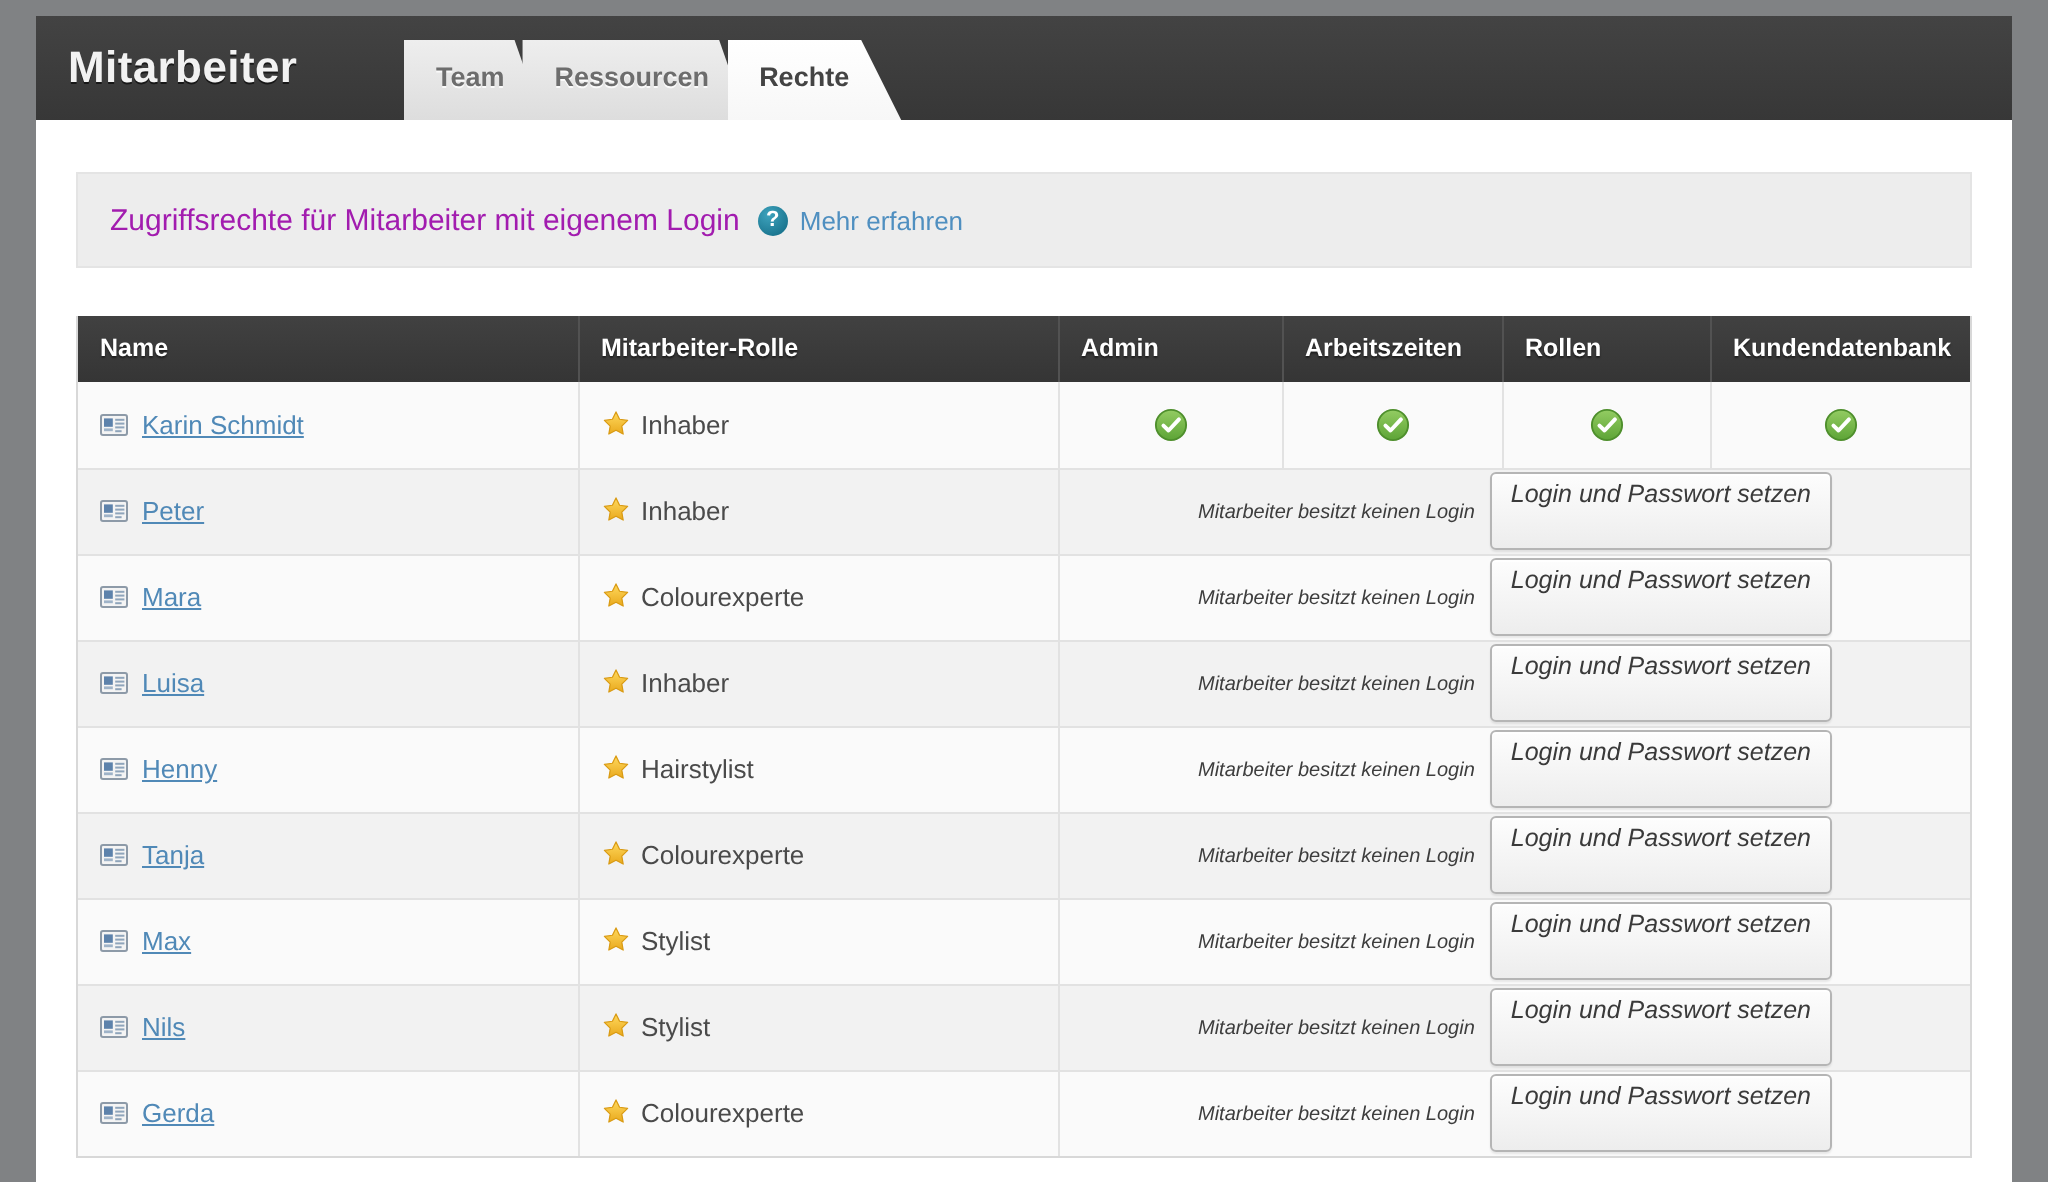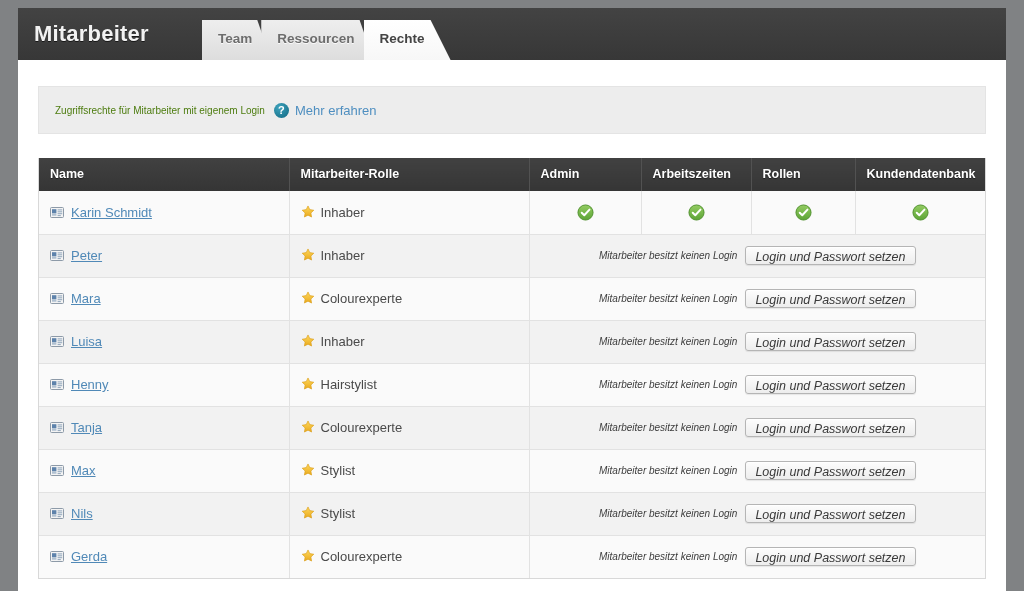--- a/index.html
+++ b/index.html
@@ -106,22 +106,22 @@
     margin: 26px 20px 0 20px;
     height: 48px;
     background: #ededed;
     border: 1px solid #e4e4e4;
     display: flex;
     align-items: center;
     padding-left: 16px;
     box-sizing: border-box;
   }
   .notice-text {
-    font-size: 10px;
-    color: #4d7c0f;
+    font-size: 15px;
+    color: #a21caf;
   }
   .help-icon {
     display: inline-block;
     width: 15px;
     height: 15px;
     border-radius: 50%;
     background: #1f7f99;
     background: radial-gradient(circle at 35% 30%, #3ea3bd 0%, #1b7690 75%);
     color: #fff;
     font-size: 11px;
@@ -233,21 +233,21 @@
     color: #3d3d3d;
     font-size: 10px;
     margin-right: 8px;
   }
   .set-login-btn {
     display: inline-block;
     font-family: "Liberation Sans", sans-serif;
     font-style: italic;
     font-size: 12.5px;
     color: #3a3a3a;
-    padding: 3px 9px 0 9px;
+    padding: 3px 9px 20px 9px;
     border: 1px solid #b5b5b5;
     border-radius: 3px;
     background: linear-gradient(to bottom, #fdfdfd 0%, #ededed 100%);
     box-shadow: 0 1px 1px rgba(0,0,0,.08), inset 0 1px 0 #fff;
     cursor: pointer;
     vertical-align: middle;
     white-space: nowrap;
   }
 </style>
 </head>

